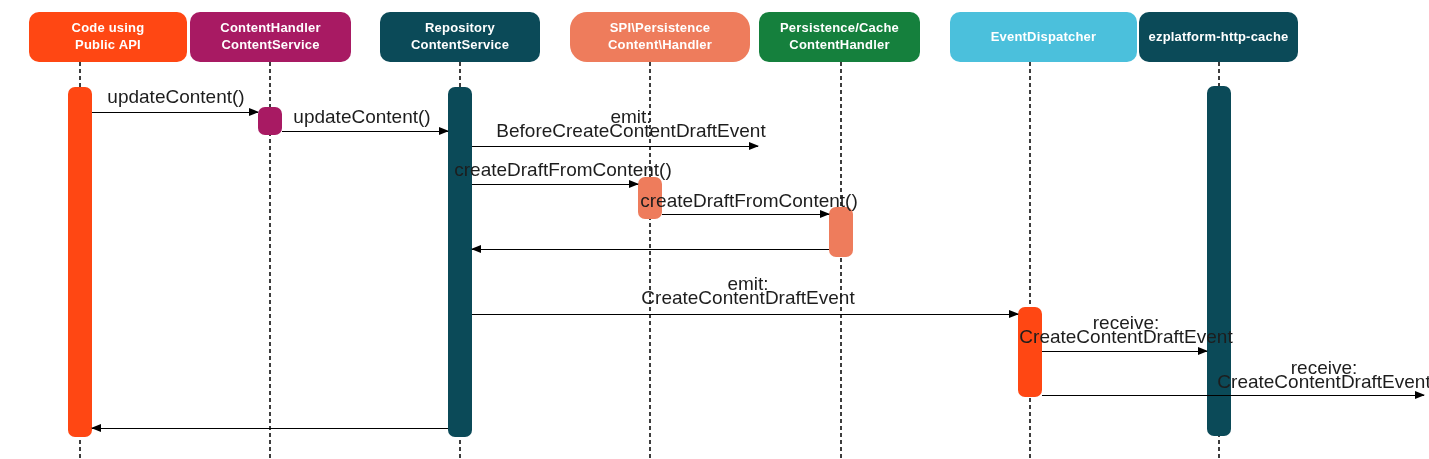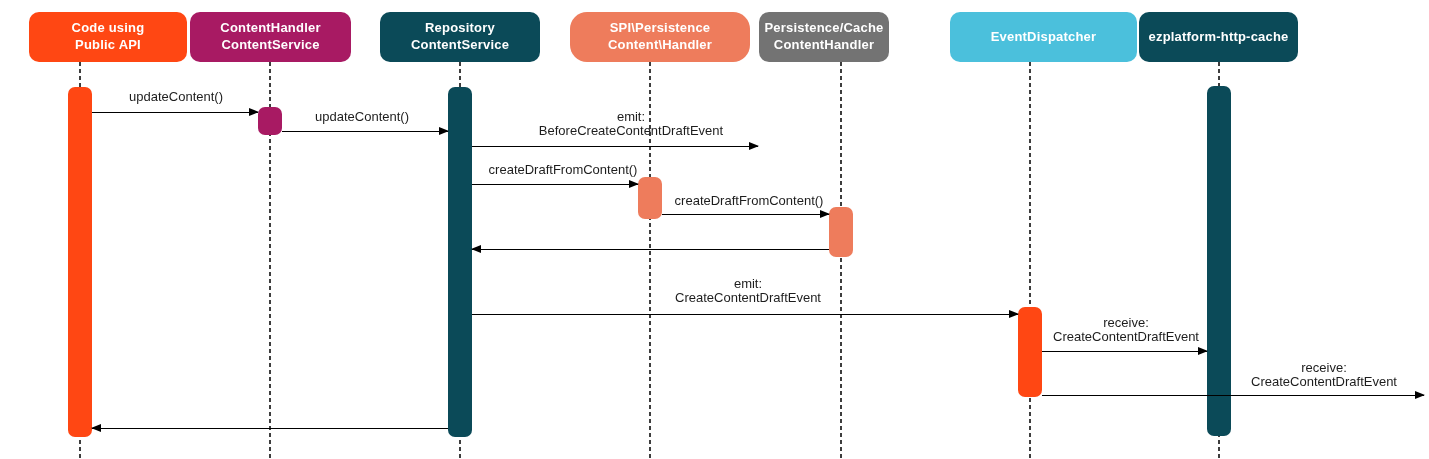--- a/index.html
+++ b/index.html
@@ -25,21 +25,21 @@
     border-style:solid;border-width:4.5px 0 4.5px 10px;
     border-color:transparent transparent transparent #000;
   }
   .arrow.left::after{
     content:"";position:absolute;left:-1px;top:-5.5px;width:0;height:0;
     border-style:solid;border-width:4.5px 10px 4.5px 0;
     border-color:transparent #000 transparent transparent;
   }
   .msg{
     position:absolute;transform:translateX(-50%);text-align:center;
-    font-size:13px;line-height:14px;color:#1d1d1d;white-space:pre-line;
+    font-size:19px;line-height:14px;color:#1d1d1d;white-space:pre-line;
   }
 </style>
 </head>
 <body>
 
 <div class="stage">
 
   <div class="lifeline" style="left:79px"></div>
   <div class="lifeline" style="left:269px"></div>
   <div class="lifeline" style="left:459px"></div>
@@ -68,21 +68,21 @@
   <div class="arrow left" style="left:92px;top:428px;width:356px"></div>
 
   <div class="box bold" style="left: 2px; width: 158px; background-color: rgb(255, 71, 19);">Code using
 Public API</div>
   <div class="box" style="left: 190px; width: 161px; background-color: rgb(168, 26, 99);">ContentHandler
 ContentService</div>
   <div class="box" style="left: 380px; width: 160px; background-color: rgb(11, 74, 88);">Repository
 ContentService</div>
   <div class="box" style="left: 570px; width: 180px; background-color: rgb(238, 124, 92); border-radius: 17px;">SPI\Persistence
 Content\Handler</div>
-  <div class="box" style="left: 759px; width: 130px; background-color: #737373;">Persistence/Cache
+  <div class="box" style="left: 759px; width: 161px; background-color: #15803d;">Persistence/Cache
 ContentHandler</div>
   <div class="box" style="left: 950px; width: 187px; background-color: rgb(75, 192, 220);">EventDispatcher</div>
   <div class="box" style="left: 1139px; width: 159px; background-color: rgb(11, 74, 88);">ezplatform-http-cache</div>
 
   <div class="msg" style="left:176px;top:90px">updateContent()</div>
   <div class="msg" style="left:362px;top:110px">updateContent()</div>
   <div class="msg" style="left:631px;top:110px">emit:
 BeforeCreateContentDraftEvent</div>
   <div class="msg" style="left:563px;top:163px">createDraftFromContent()</div>
   <div class="msg" style="left:749px;top:194px">createDraftFromContent()</div>

